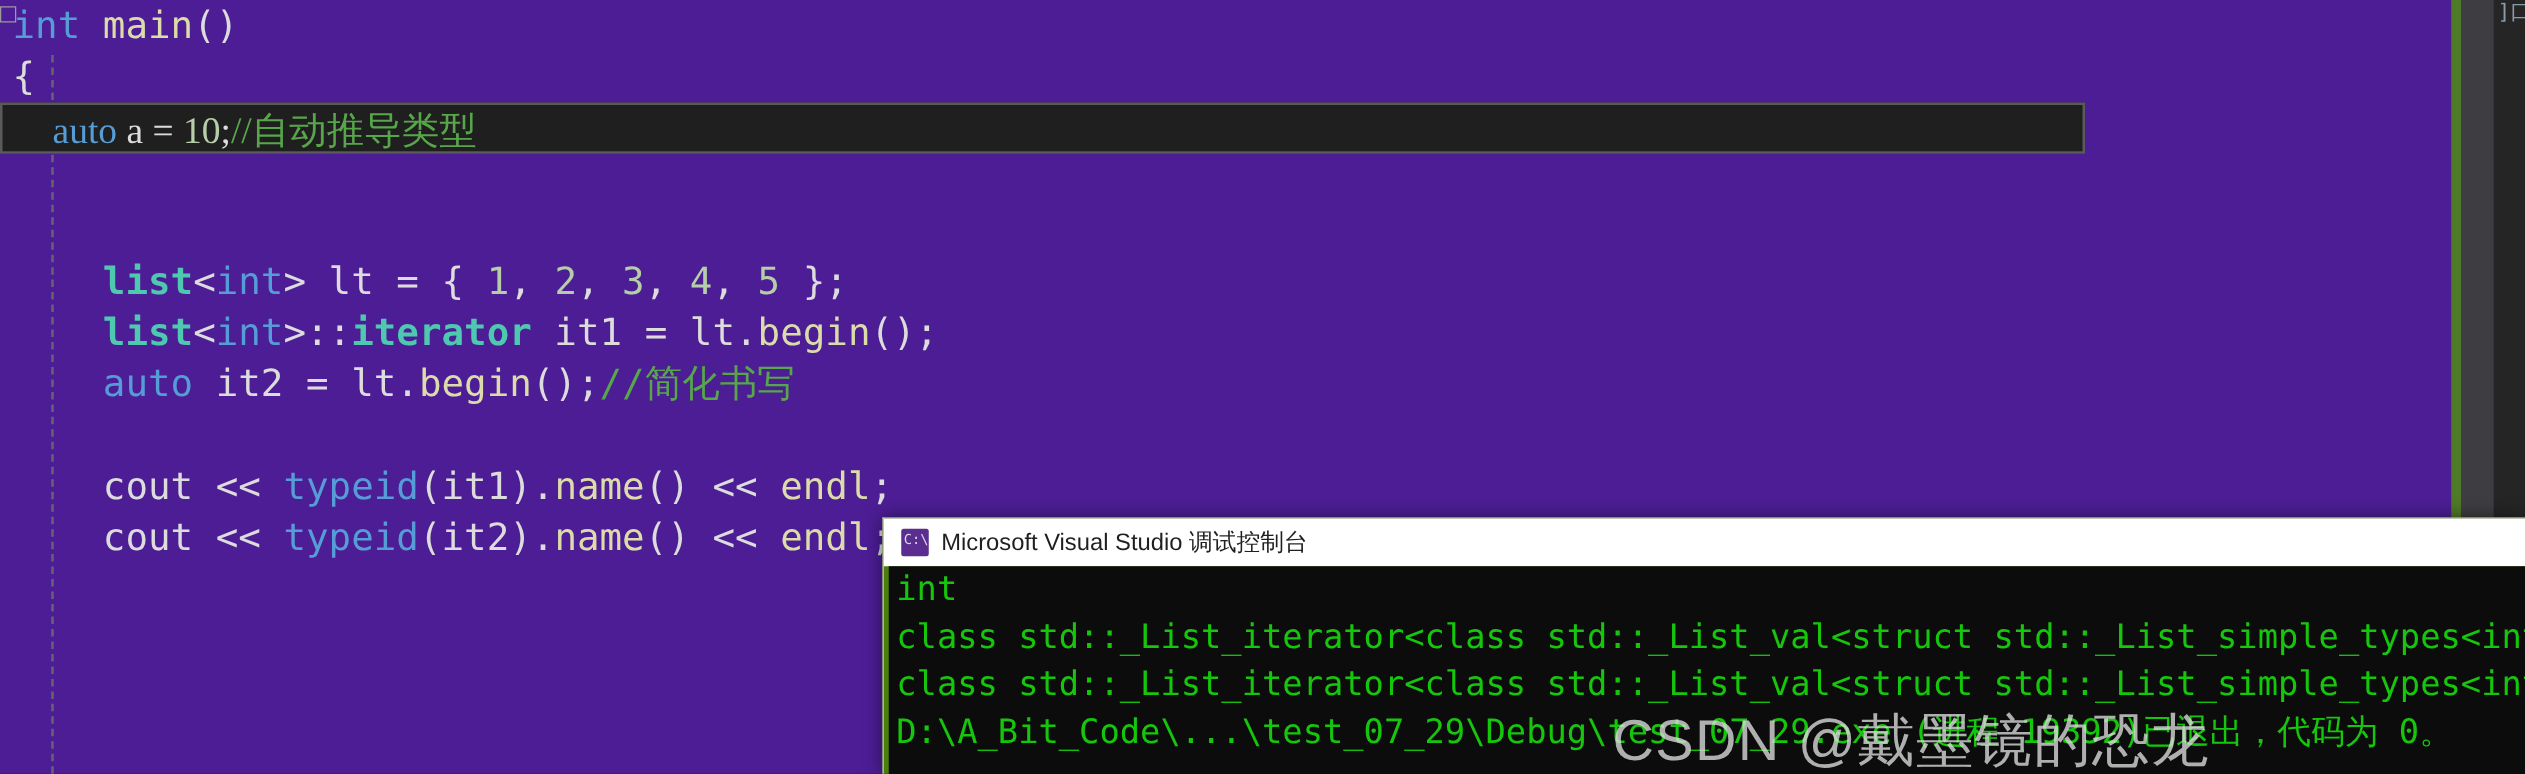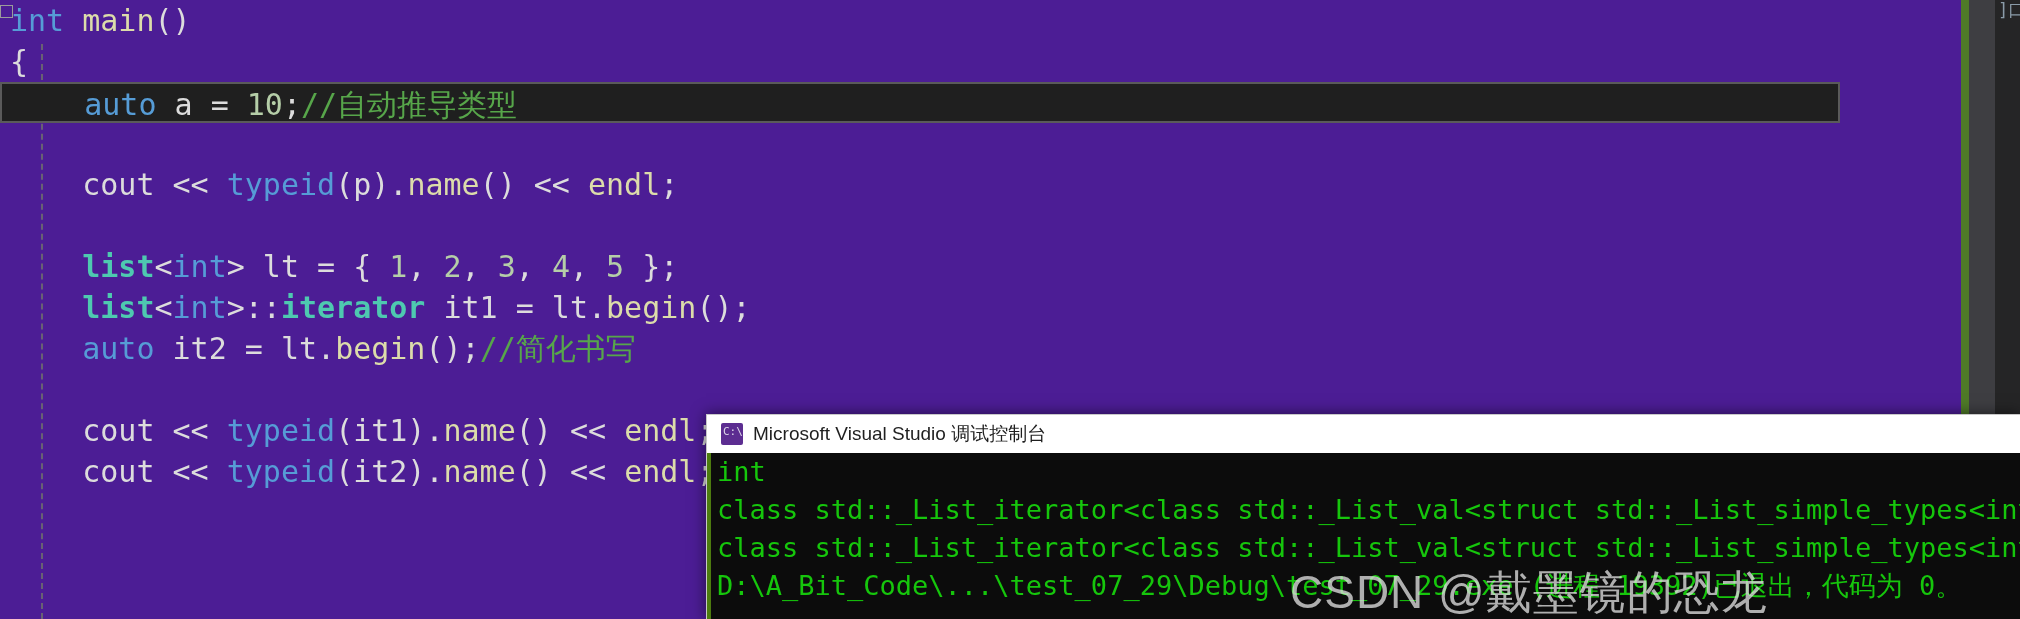--- a/index.html
+++ b/index.html
@@ -31,21 +31,22 @@
     line-height: 41px;
     font-size: 30px;
     white-space: pre;
     color: #dcdcdc;
     padding-left: 10px;
   }
   .code-line.current {
     box-sizing: border-box;
     border: 2px solid #5a5a5a;
     background: #1f1f1f;
-    width: 1840px;
+    width: 1668px;
+    font-family: Liberation Serif, serif;
   }
 
   
   .indent-guide {
     position: absolute;
     left: 41px;
     top: 44px;
     width: 0;
     height: 575px;
     border-left: 2px dashed #6e6e6e;
@@ -182,21 +183,20 @@
 <div id="editor">
 
   <div class="code-area">
     <div class="collapse-box"></div>
     <div class="indent-guide"></div>
     <div id="code-lines">
         <div class="code-line"><span></span><span class="kw">int</span><span class="plain"> </span><span class="fn">main</span><span class="punc">()</span></div>
         <div class="code-line"><span></span><span class="punc">{</span></div>
         <div class="code-line current"><span>    </span><span class="kw">auto</span><span class="plain"> a = </span><span class="num">10</span><span class="punc">;</span><span class="cmt">//自动推导类型</span></div>
         <div class="code-line"><span>    </span></div>
-        <div class="code-line"><span>    </span><span class="plain">cout &lt;&lt; </span><span class="kw">typeid</span><span class="punc">(p).</span><span class="fn">name</span><span class="punc">() &lt;&lt; </span><span class="fn">endl</span><span class="punc">;</span></div>
         <div class="code-line"><span>    </span></div>
         <div class="code-line"><span>    </span><span class="type">list</span><span class="punc">&lt;</span><span class="kw">int</span><span class="punc">&gt; lt = </span><span class="punc">{ </span><span class="num">1</span><span class="punc">, </span><span class="num">2</span><span class="punc">, </span><span class="num">3</span><span class="punc">, </span><span class="num">4</span><span class="punc">, </span><span class="num">5</span><span class="punc"> };</span></div>
         <div class="code-line"><span>    </span><span class="type">list</span><span class="punc">&lt;</span><span class="kw">int</span><span class="punc">&gt;::</span><span class="type">iterator</span><span class="plain"> it1 = lt.</span><span class="fn">begin</span><span class="punc">();</span></div>
         <div class="code-line"><span>    </span><span class="kw">auto</span><span class="plain"> it2 = lt.</span><span class="fn">begin</span><span class="punc">();</span><span class="cmt">//简化书写</span></div>
         <div class="code-line"><span>    </span></div>
         <div class="code-line"><span>    </span><span class="plain">cout &lt;&lt; </span><span class="kw">typeid</span><span class="punc">(it1).</span><span class="fn">name</span><span class="punc">() &lt;&lt; </span><span class="fn">endl</span><span class="punc">;</span></div>
         <div class="code-line"><span>    </span><span class="plain">cout &lt;&lt; </span><span class="kw">typeid</span><span class="punc">(it2).</span><span class="fn">name</span><span class="punc">() &lt;&lt; </span><span class="fn">endl</span><span class="punc">;</span></div>
       </div>
   </div>
 

